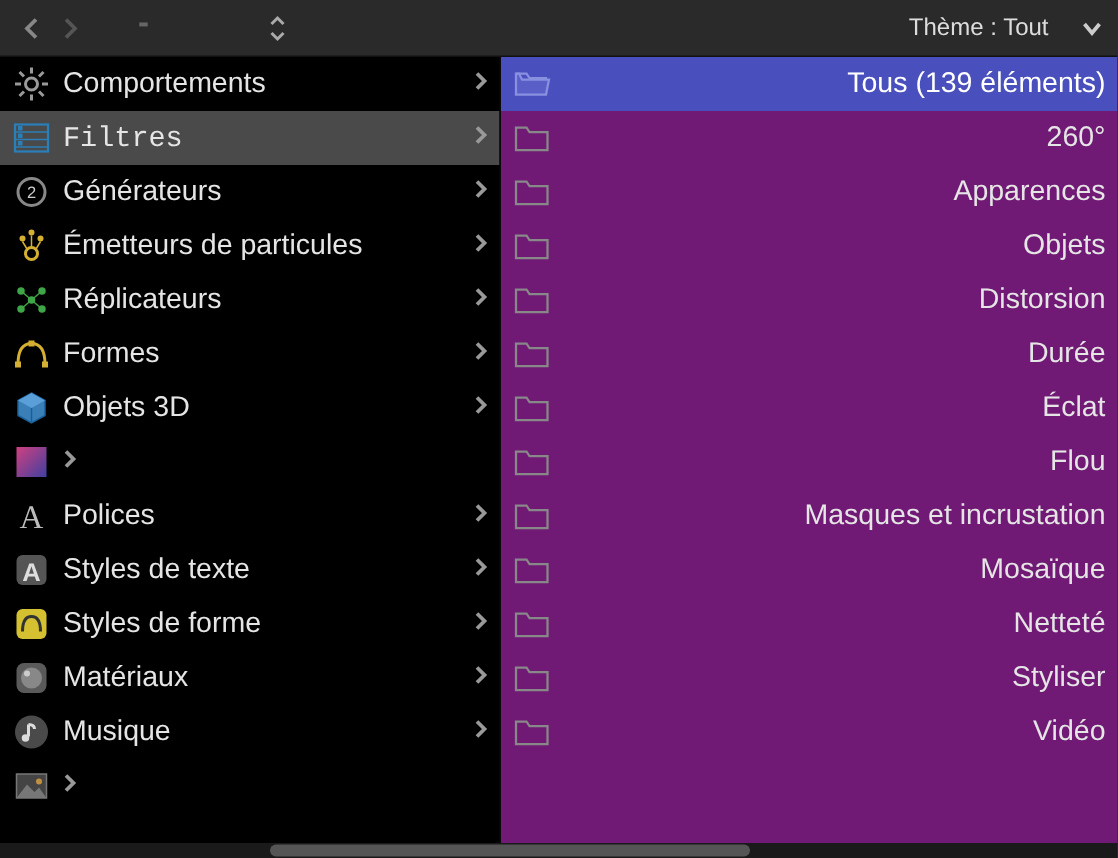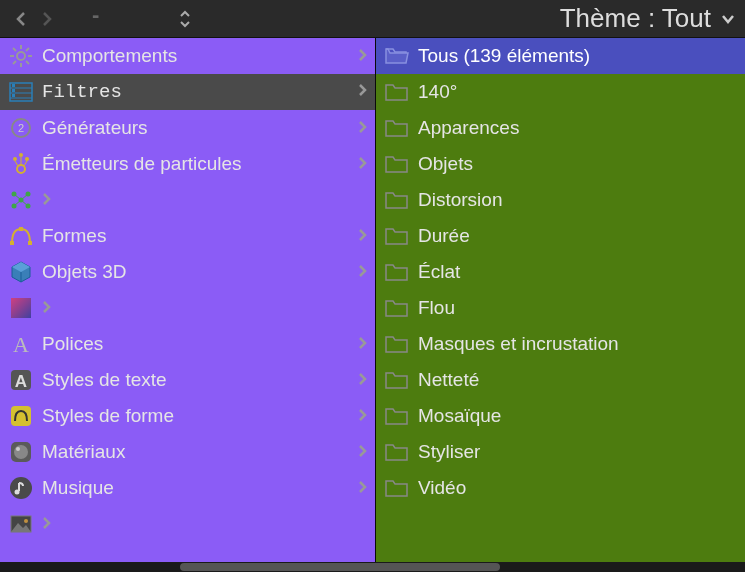--- a/index.html
+++ b/index.html
@@ -47,39 +47,40 @@
     font-size: 10px;
     line-height: 7px;
     margin-left: 60px;
   }
   .sort-ctl svg { stroke: #aaa; stroke-width: 2; fill: none; }
   .spacer { flex: 1; }
   .theme {
     display: flex;
     align-items: center;
     color: #ddd;
-    font-size: 26px;
-    gap: 10px;
+    font-size: 16px;
+    gap: 22px;
   }
   .theme svg { stroke: #ccc; stroke-width: 2.5; fill: none; }
 
   .columns {
     display: flex;
     height: 524px;
   }
   .col-left {
-    width: 376px;
-    background: #8b5cf6;
+    width: 334px;
+    background: #000000;
     border-right: 1px solid #0a0a0a;
     overflow-y: hidden;
   }
   .col-right {
     flex: 1;
-    background: #4d7c0f;
+    background: #701a75;
     overflow-y: hidden;
+    text-align: right;
   }
   .row {
     height: 36px;
     display: flex;
     align-items: center;
     padding: 0 8px;
     gap: 8px;
     color: #e5e5e5;
   }
   .row.selected-left {
@@ -222,20 +223,21 @@
             <circle cx="6" cy="7" r="2.5" fill="#3fa648"></circle>
             <circle cx="20" cy="7" r="2.5" fill="#3fa648"></circle>
             <circle cx="6" cy="19" r="2.5" fill="#3fa648"></circle>
             <circle cx="20" cy="19" r="2.5" fill="#3fa648"></circle>
             <line x1="13" y1="13" x2="6" y2="7" stroke="#3fa648"></line>
             <line x1="13" y1="13" x2="20" y2="7" stroke="#3fa648"></line>
             <line x1="13" y1="13" x2="6" y2="19" stroke="#3fa648"></line>
             <line x1="13" y1="13" x2="20" y2="19" stroke="#3fa648"></line>
           </svg>
         </span>
+    <span class="label">Réplicateurs</span>
     <span class="arrow"><svg width="9" height="14" viewBox="0 0 9 14">
             <polyline points="2,2 7,7 2,12"></polyline>
           </svg></span>
       </div>
       <div class="row">
     <span class="icon-box">
           <svg width="26" height="26" viewBox="0 0 26 26">
             <path d="M4 20 Q4 6 13 6 Q22 6 22 20" fill="none" stroke="#d4b030" stroke-width="2"></path>
             <rect x="2" y="18" width="4" height="4" fill="#d4b030"></rect>
             <rect x="20" y="18" width="4" height="4" fill="#d4b030"></rect>
@@ -360,21 +362,21 @@
           </svg>
         </span>
     <span class="label">Tous (139 éléments)</span>
       </div>
       <div class="row">
     <span class="icon-box folder-icon">
           <svg width="26" height="22" viewBox="0 0 26 22">
             <path d="M2 4 L9 4 L11 7 L23 7 L23 19 L2 19 Z" fill="none" stroke="#888" stroke-width="1.5"></path>
           </svg>
         </span>
-    <span class="label">140°</span>
+    <span class="label">260°</span>
       </div>
       <div class="row">
     <span class="icon-box folder-icon">
           <svg width="26" height="22" viewBox="0 0 26 22">
             <path d="M2 4 L9 4 L11 7 L23 7 L23 19 L2 19 Z" fill="none" stroke="#888" stroke-width="1.5"></path>
           </svg>
         </span>
     <span class="label">Apparences</span>
       </div>
       <div class="row">
@@ -424,29 +426,29 @@
           </svg>
         </span>
     <span class="label">Masques et incrustation</span>
       </div>
       <div class="row">
     <span class="icon-box folder-icon">
           <svg width="26" height="22" viewBox="0 0 26 22">
             <path d="M2 4 L9 4 L11 7 L23 7 L23 19 L2 19 Z" fill="none" stroke="#888" stroke-width="1.5"></path>
           </svg>
         </span>
+    <span class="label">Mosaïque</span>
+      </div>
+      <div class="row">
+    <span class="icon-box folder-icon">
+          <svg width="26" height="22" viewBox="0 0 26 22">
+            <path d="M2 4 L9 4 L11 7 L23 7 L23 19 L2 19 Z" fill="none" stroke="#888" stroke-width="1.5"></path>
+          </svg>
+        </span>
     <span class="label">Netteté</span>
-      </div>
-      <div class="row">
-    <span class="icon-box folder-icon">
-          <svg width="26" height="22" viewBox="0 0 26 22">
-            <path d="M2 4 L9 4 L11 7 L23 7 L23 19 L2 19 Z" fill="none" stroke="#888" stroke-width="1.5"></path>
-          </svg>
-        </span>
-    <span class="label">Mosaïque</span>
       </div>
       <div class="row">
     <span class="icon-box folder-icon">
           <svg width="26" height="22" viewBox="0 0 26 22">
             <path d="M2 4 L9 4 L11 7 L23 7 L23 19 L2 19 Z" fill="none" stroke="#888" stroke-width="1.5"></path>
           </svg>
         </span>
     <span class="label">Styliser</span>
       </div>
       <div class="row">

